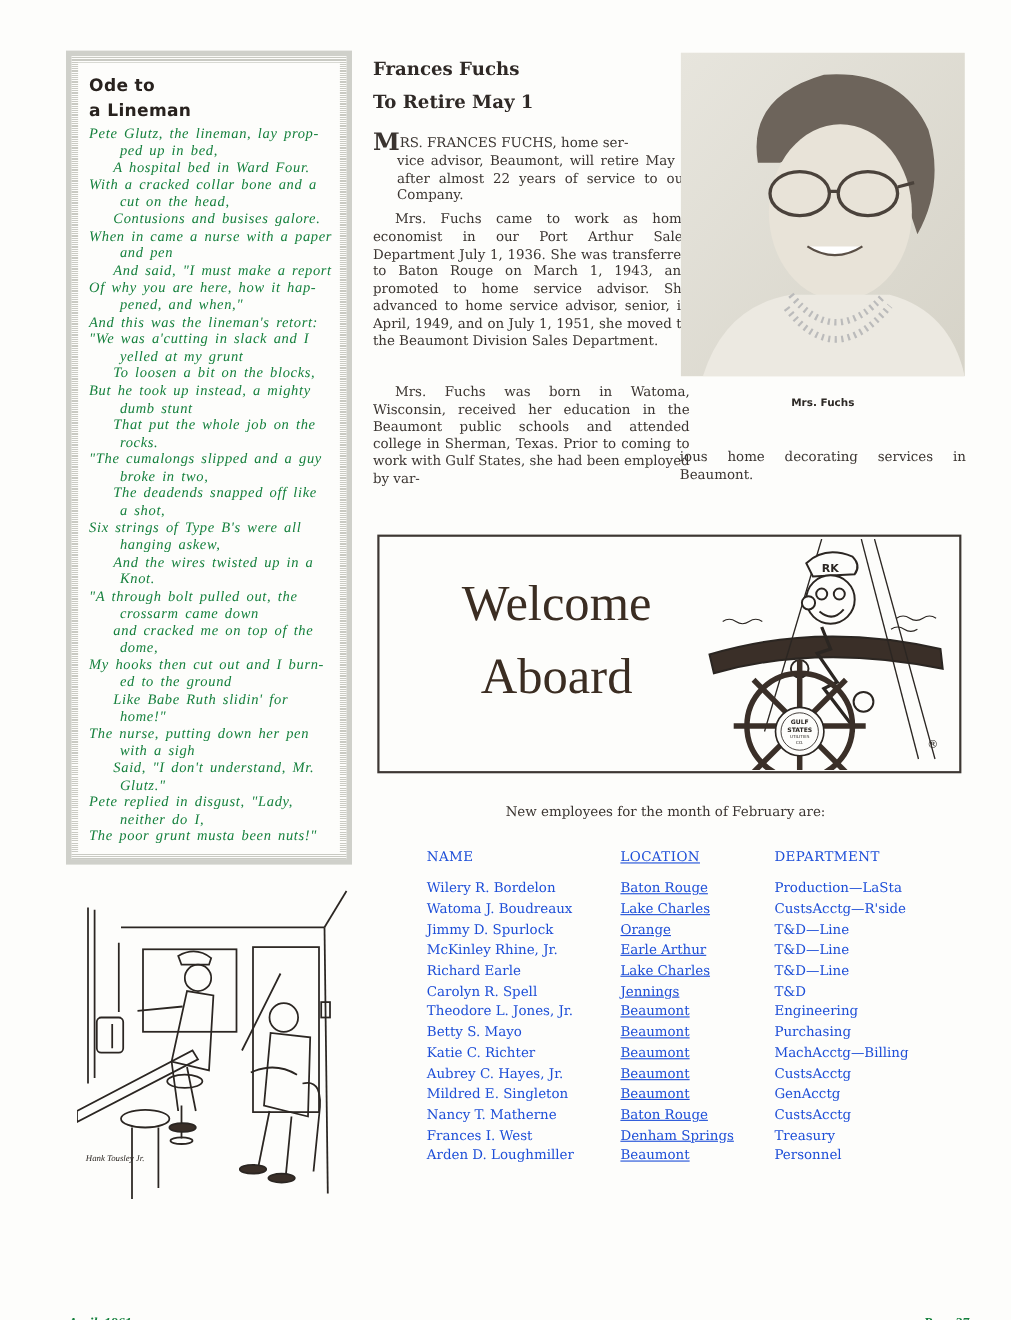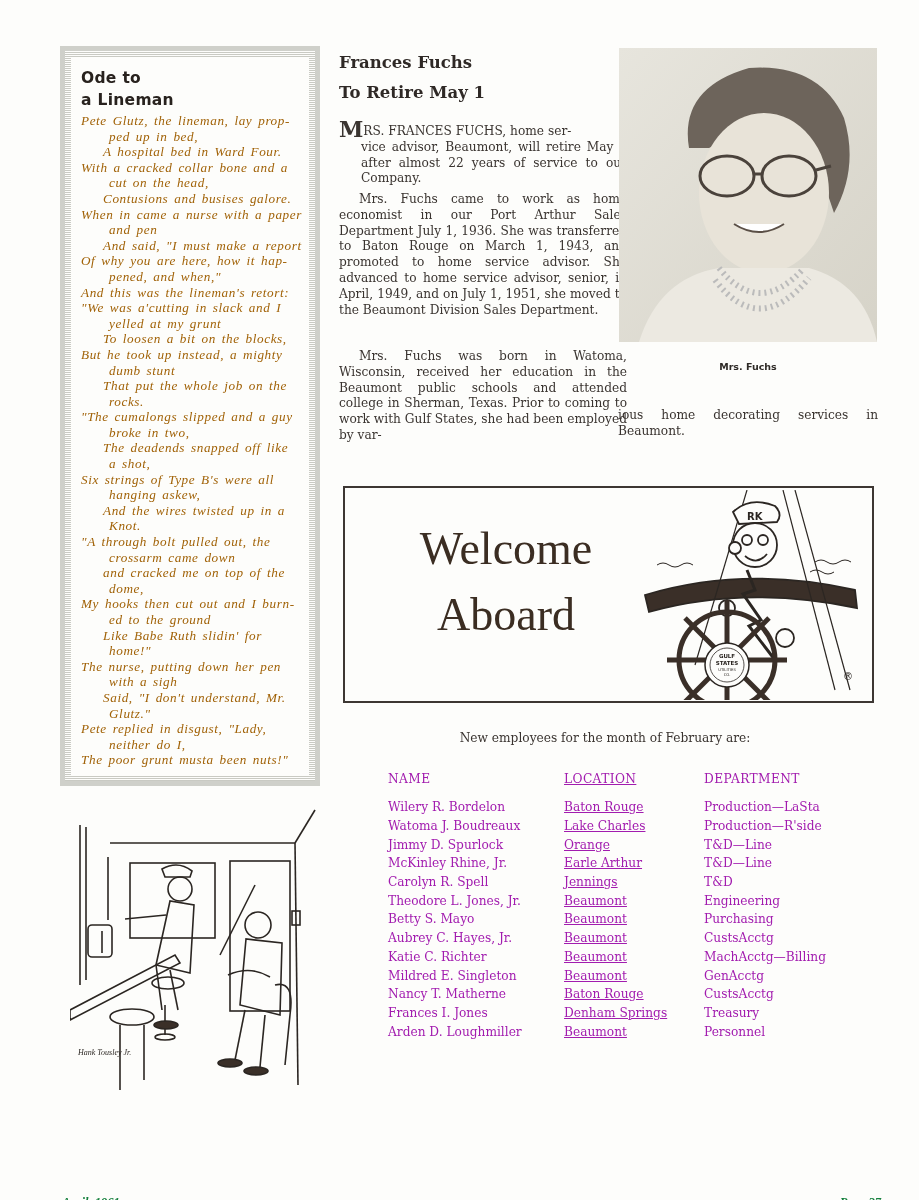--- a/index.html
+++ b/index.html
@@ -18,21 +18,21 @@
   #poem-inner {
     position:absolute; left:6px; top:6px; right:6px; bottom:6px; background:#fdfdfb;
     padding:10px 8px 12px 10px; box-sizing:border-box;
   }
   #poem-title {
     font-family:"DejaVu Sans", sans-serif; font-weight:bold; font-size:15.5px; line-height:22px;
     color:#28221e; margin:0 0 2px 0; letter-spacing:0.3px;
   }
   .poem-line {
     font-family:"Liberation Serif", serif; font-style:italic; font-size:13.2px; line-height:15.6px;
-    color:#a16207; white-space:nowrap; letter-spacing:0.6px; word-spacing:2px;
+    color:#15803d; white-space:nowrap; letter-spacing:0.6px; word-spacing:2px;
   }
   .poem-line.i1 { padding-left:22px; }
   .poem-line.i3 { padding-left:28px; }
 
   
   #cartoon { position:absolute; left:70px; top:805px; width:250px; height:290px; }
 
   
   #article-headline {
     position:absolute; left:339px; top:48px; width:270px;
@@ -67,21 +67,21 @@
   }
   #mascot { position:absolute; left:290px; top:2px; width:236px; height:210px; }
 
   
   #new-emp-intro {
     position:absolute; left:340px; top:731px; width:530px; text-align:center;
     font-family:"DejaVu Serif", serif; font-size:12.2px; color:#3a3430;
   }
   #emp-table { position:absolute; left:388px; top:772px; width:460px; border-collapse:collapse; }
   #emp-table th, #emp-table td {
-    font-family:"DejaVu Serif", serif; font-size:12.2px; font-weight:normal; color:#a21caf;
+    font-family:"DejaVu Serif", serif; font-size:12.2px; font-weight:normal; color:#1d4ed8;
     text-align:left; padding:0; height:18.7px; white-space:nowrap;
   }
   #emp-table th { height:26px; vertical-align:top; letter-spacing:0.4px; }
   #emp-table .c1 { width:176px; } #emp-table .c2 { width:140px;text-decoration:underline; }
 
   
   .footer { position:absolute; top:1195px; font-family:Liberation Serif, serif; font-style:italic; font-weight:bold; font-size:12.5px; color:#15803d; }
   #footer-date { left:62px; }
   #footer-page { right:38px; }
 </style>
@@ -286,69 +286,74 @@
   </thead>
   <tbody id="emp-body">
       <tr>
         <td class="c1">Wilery R. Bordelon</td>
         <td class="c2">Baton Rouge</td>
         <td>Production—LaSta</td>
       </tr>
       <tr>
         <td class="c1">Watoma J. Boudreaux</td>
         <td class="c2">Lake Charles</td>
-        <td>Production—R'side</td>
+        <td>CustsAcctg—R'side</td>
       </tr>
       <tr>
         <td class="c1">Jimmy D. Spurlock</td>
         <td class="c2">Orange</td>
         <td>T&amp;D—Line</td>
       </tr>
       <tr>
         <td class="c1">McKinley Rhine, Jr.</td>
         <td class="c2">Earle Arthur</td>
         <td>T&amp;D—Line</td>
       </tr>
       <tr>
+        <td class="c1">Richard Earle</td>
+        <td class="c2">Lake Charles</td>
+        <td>T&amp;D—Line</td>
+      </tr>
+      <tr>
         <td class="c1">Carolyn R. Spell</td>
         <td class="c2">Jennings</td>
         <td>T&amp;D</td>
       </tr>
       <tr>
         <td class="c1">Theodore L. Jones, Jr.</td>
         <td class="c2">Beaumont</td>
         <td>Engineering</td>
       </tr>
       <tr>
         <td class="c1">Betty S. Mayo</td>
         <td class="c2">Beaumont</td>
         <td>Purchasing</td>
       </tr>
       <tr>
+        <td class="c1">Katie C. Richter</td>
+        <td class="c2">Beaumont</td>
+        <td>MachAcctg—Billing</td>
+      </tr>
+      <tr>
         <td class="c1">Aubrey C. Hayes, Jr.</td>
         <td class="c2">Beaumont</td>
         <td>CustsAcctg</td>
-      </tr>
-      <tr>
-        <td class="c1">Katie C. Richter</td>
-        <td class="c2">Beaumont</td>
-        <td>MachAcctg—Billing</td>
       </tr>
       <tr>
         <td class="c1">Mildred E. Singleton</td>
         <td class="c2">Beaumont</td>
         <td>GenAcctg</td>
       </tr>
       <tr>
         <td class="c1">Nancy T. Matherne</td>
         <td class="c2">Baton Rouge</td>
         <td>CustsAcctg</td>
       </tr>
       <tr>
-        <td class="c1">Frances I. Jones</td>
+        <td class="c1">Frances I. West</td>
         <td class="c2">Denham Springs</td>
         <td>Treasury</td>
       </tr>
       <tr>
         <td class="c1">Arden D. Loughmiller</td>
         <td class="c2">Beaumont</td>
         <td>Personnel</td>
       </tr>
     </tbody>
 </table>

